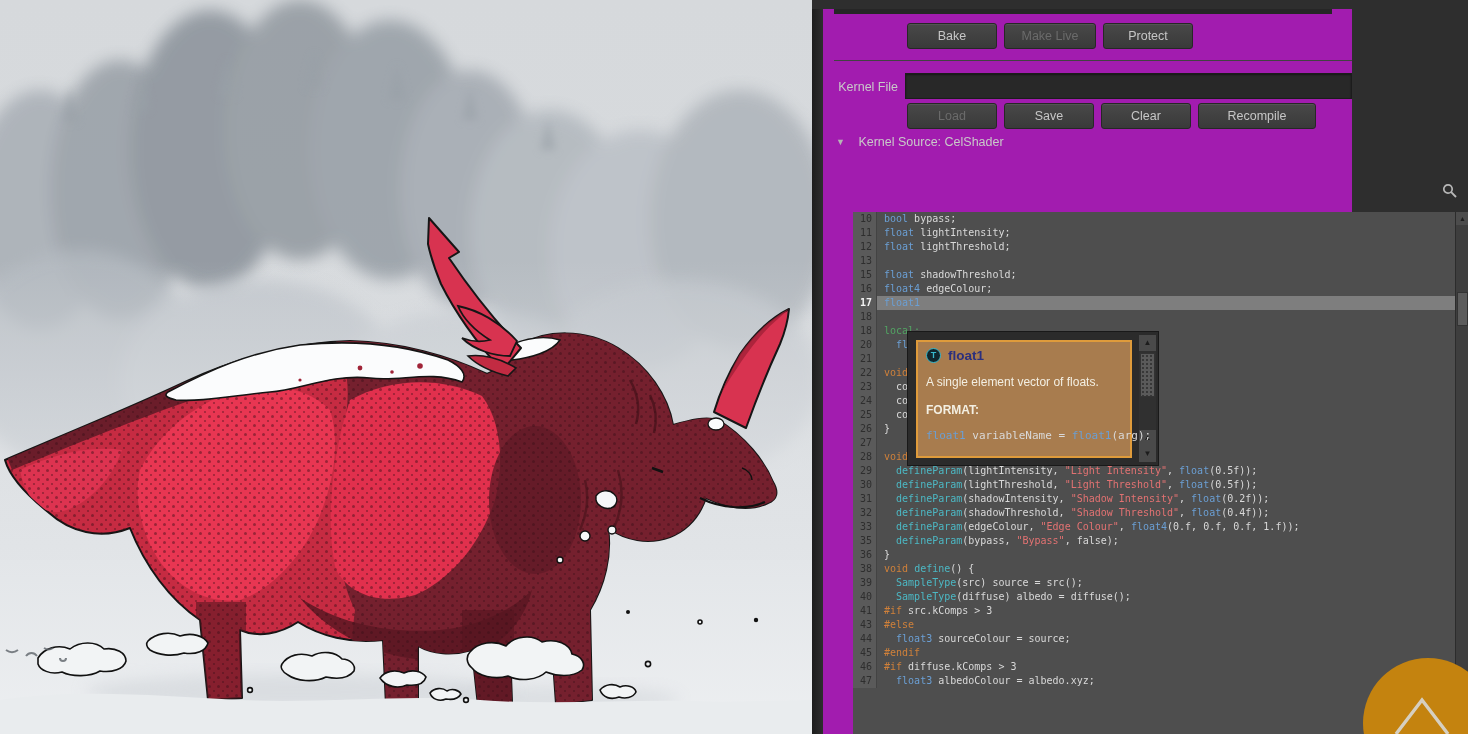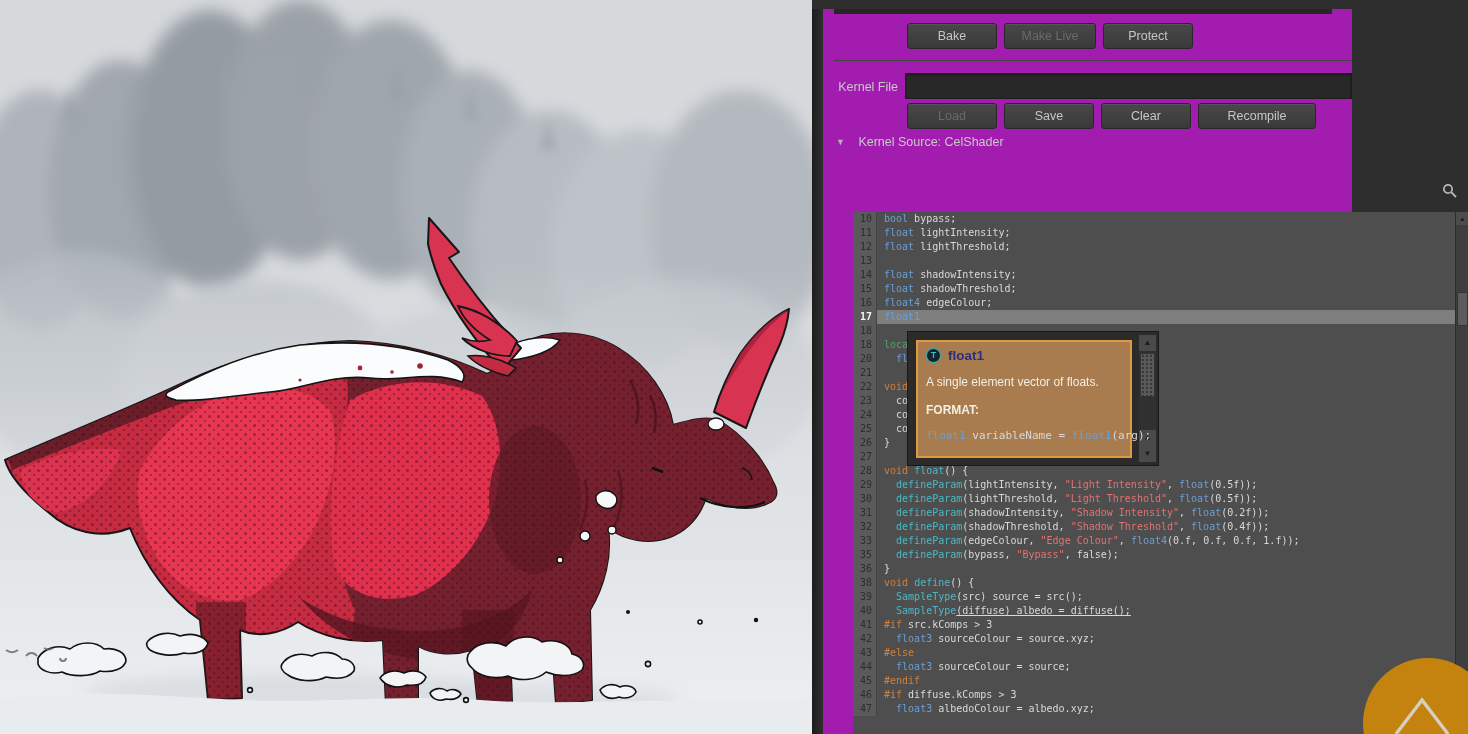--- a/index.html
+++ b/index.html
@@ -277,24 +277,20 @@
           </div>
           <div class="line">
             <span class="num">12</span>
             <span class="txt"><span style="color: rgb(107, 159, 212);">float</span><span style="color: rgb(217, 217, 217);"> lightThreshold;</span></span>
           </div>
           <div class="line">
             <span class="num">13</span>
             <span class="txt"></span>
           </div>
           <div class="line">
-            <span class="num">14</span>
-            <span class="txt"><span style="color: rgb(107, 159, 212);">float</span><span style="color: rgb(217, 217, 217);"> shadowIntensity;</span></span>
-          </div>
-          <div class="line">
             <span class="num">15</span>
             <span class="txt"><span style="color: rgb(107, 159, 212);">float</span><span style="color: rgb(217, 217, 217);"> shadowThreshold;</span></span>
           </div>
           <div class="line">
             <span class="num">16</span>
             <span class="txt"><span style="color: rgb(107, 159, 212);">float4</span><span style="color: rgb(217, 217, 217);"> edgeColour;</span></span>
           </div>
           <div class="line hl">
             <span class="num">17</span>
             <span class="txt"><span style="color: rgb(107, 159, 212);">float1</span></span>
@@ -374,29 +370,25 @@
           <div class="line">
             <span class="num">38</span>
             <span class="txt"><span style="color: rgb(207, 128, 58);">void</span><span style="color: rgb(217, 217, 217);"> </span><span style="color: rgb(76, 184, 196);">define</span><span style="color: rgb(217, 217, 217);">() {</span></span>
           </div>
           <div class="line">
             <span class="num">39</span>
             <span class="txt"><span style="color: rgb(217, 217, 217);">  </span><span style="color: rgb(76, 184, 196);">SampleType</span><span style="color: rgb(217, 217, 217);">(src) source = src();</span></span>
           </div>
           <div class="line">
             <span class="num">40</span>
-            <span class="txt"><span style="color: rgb(217, 217, 217);">  </span><span style="color: rgb(76, 184, 196);">SampleType</span><span style="color: rgb(217, 217, 217); text-decoration: underline;">(diffuse) albedo = diffuse();</span></span>
+            <span class="txt"><span style="color: rgb(217, 217, 217);">  </span><span style="color: rgb(76, 184, 196);">SampleType</span><span style="color: rgb(217, 217, 217);">(diffuse) albedo = diffuse();</span></span>
           </div>
           <div class="line">
             <span class="num">41</span>
             <span class="txt"><span style="color: rgb(207, 128, 58);">#if</span><span style="color: rgb(217, 217, 217);"> src.kComps &gt; 3</span></span>
-          </div>
-          <div class="line">
-            <span class="num">42</span>
-            <span class="txt"><span style="color: rgb(217, 217, 217);">  </span><span style="color: rgb(107, 159, 212);">float3</span><span style="color: rgb(217, 217, 217);"> sourceColour = source.xyz;</span></span>
           </div>
           <div class="line">
             <span class="num">43</span>
             <span class="txt"><span style="color: rgb(207, 128, 58);">#else</span></span>
           </div>
           <div class="line">
             <span class="num">44</span>
             <span class="txt"><span style="color: rgb(217, 217, 217);">  </span><span style="color: rgb(107, 159, 212);">float3</span><span style="color: rgb(217, 217, 217);"> sourceColour = source;</span></span>
           </div>
           <div class="line">

